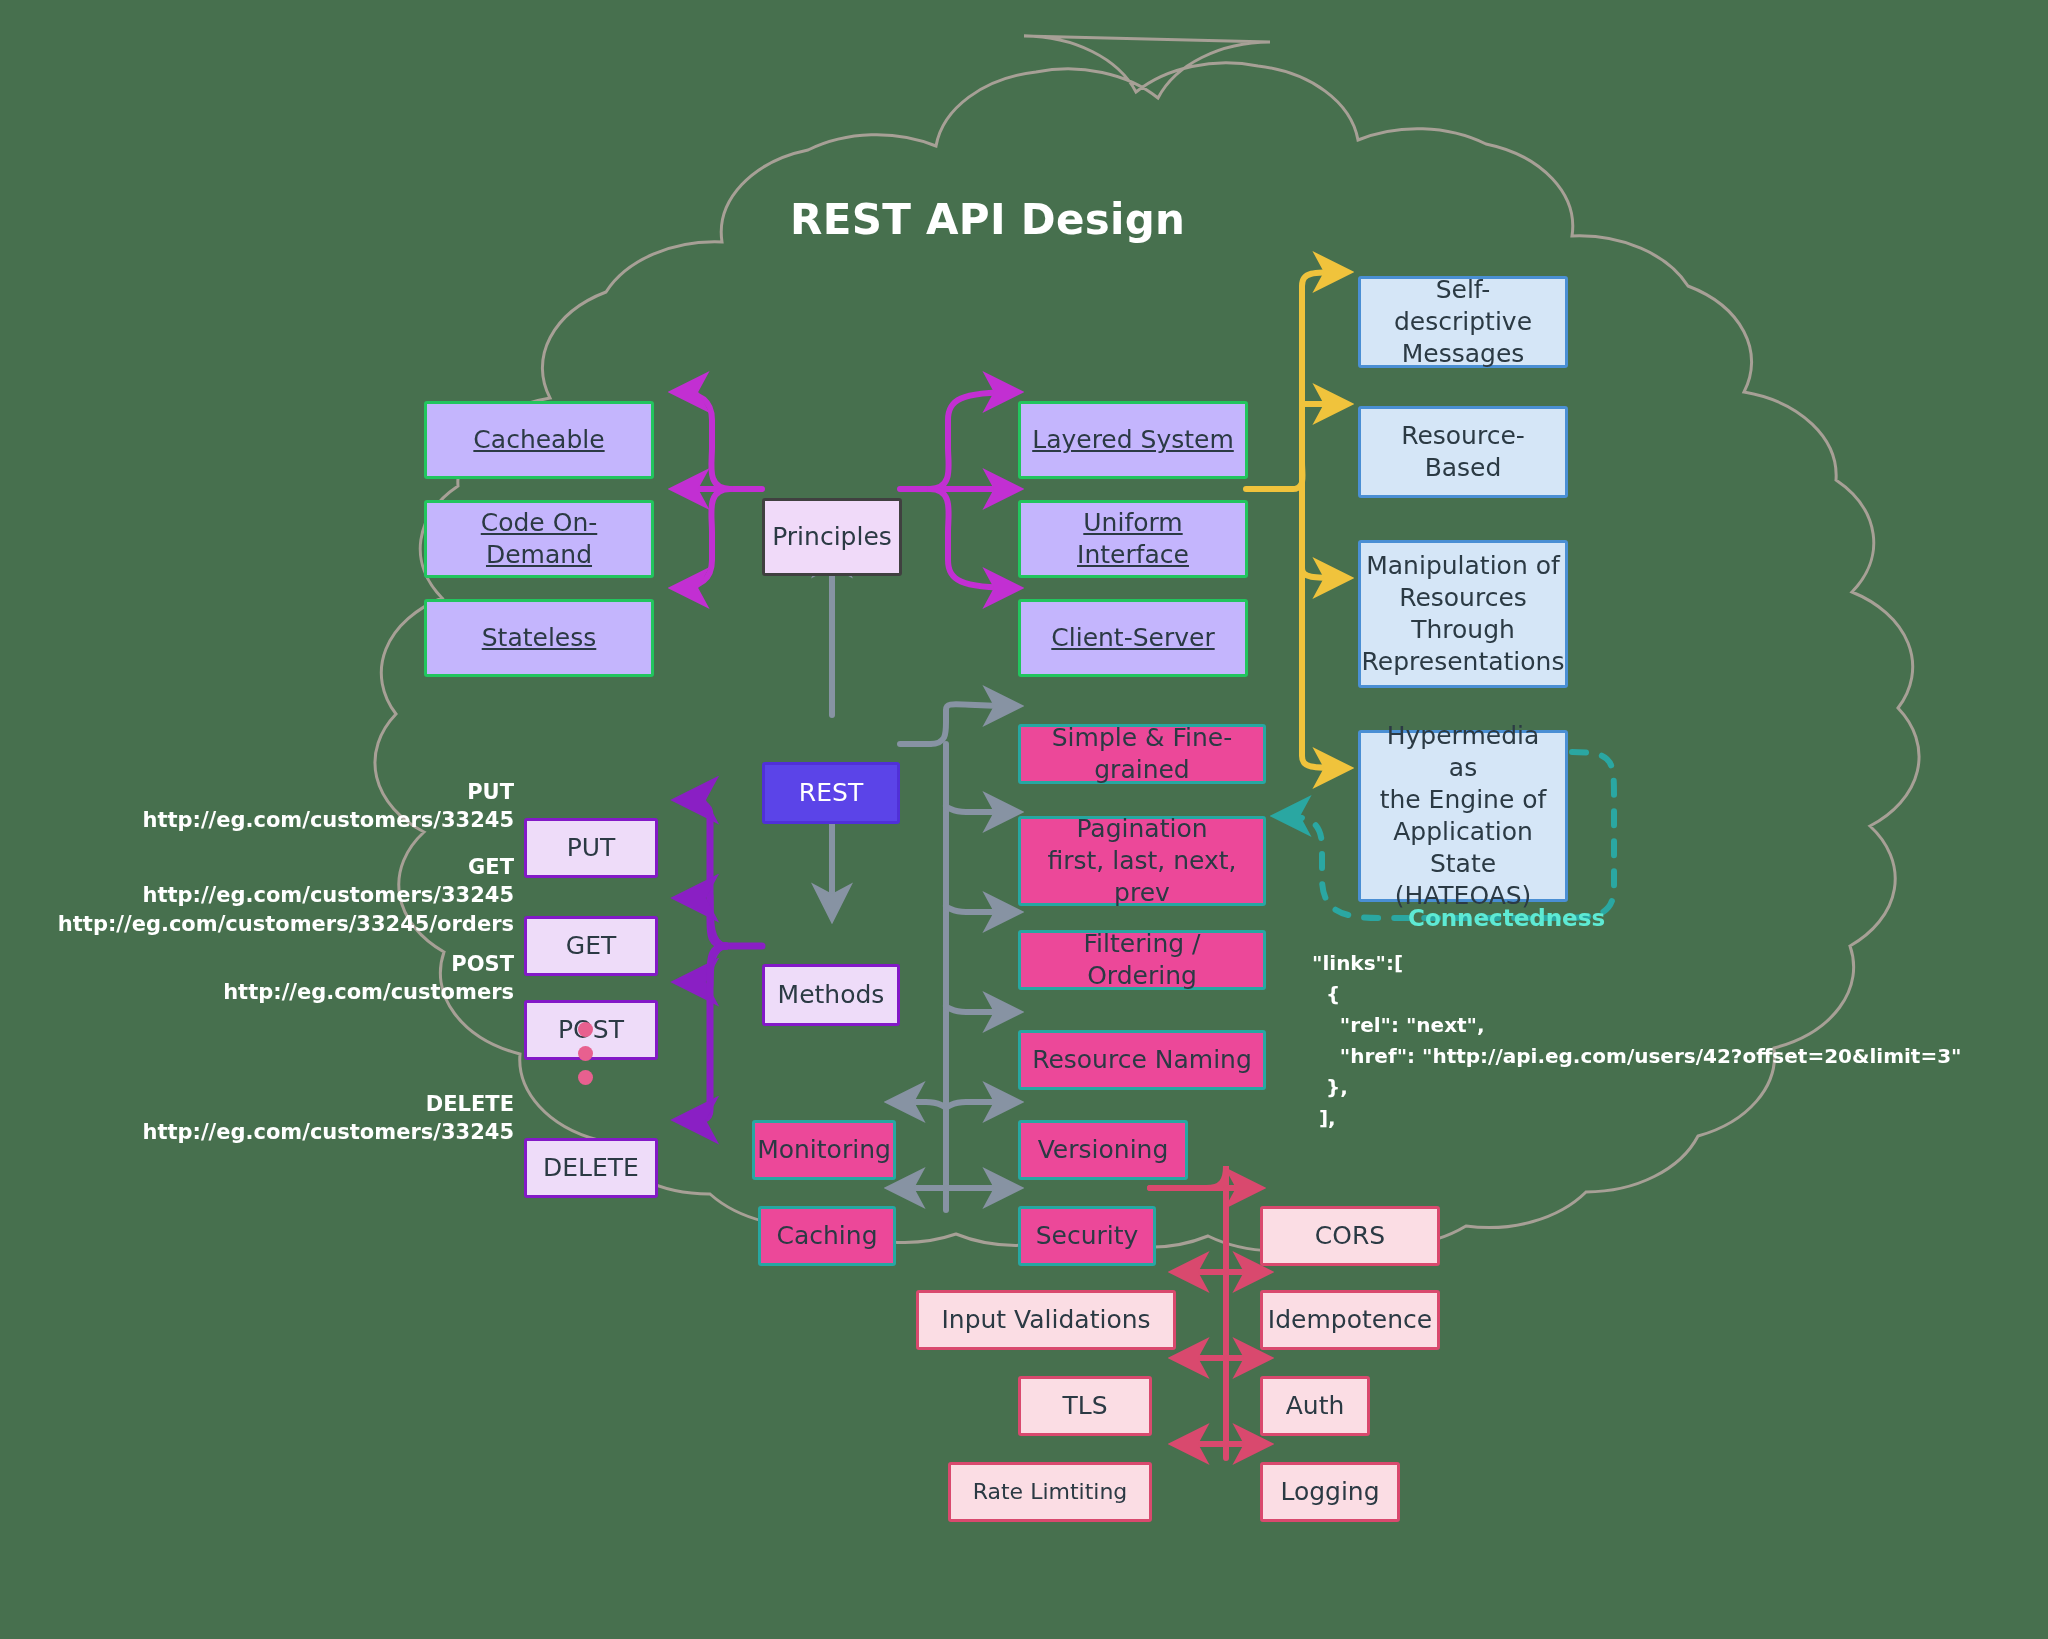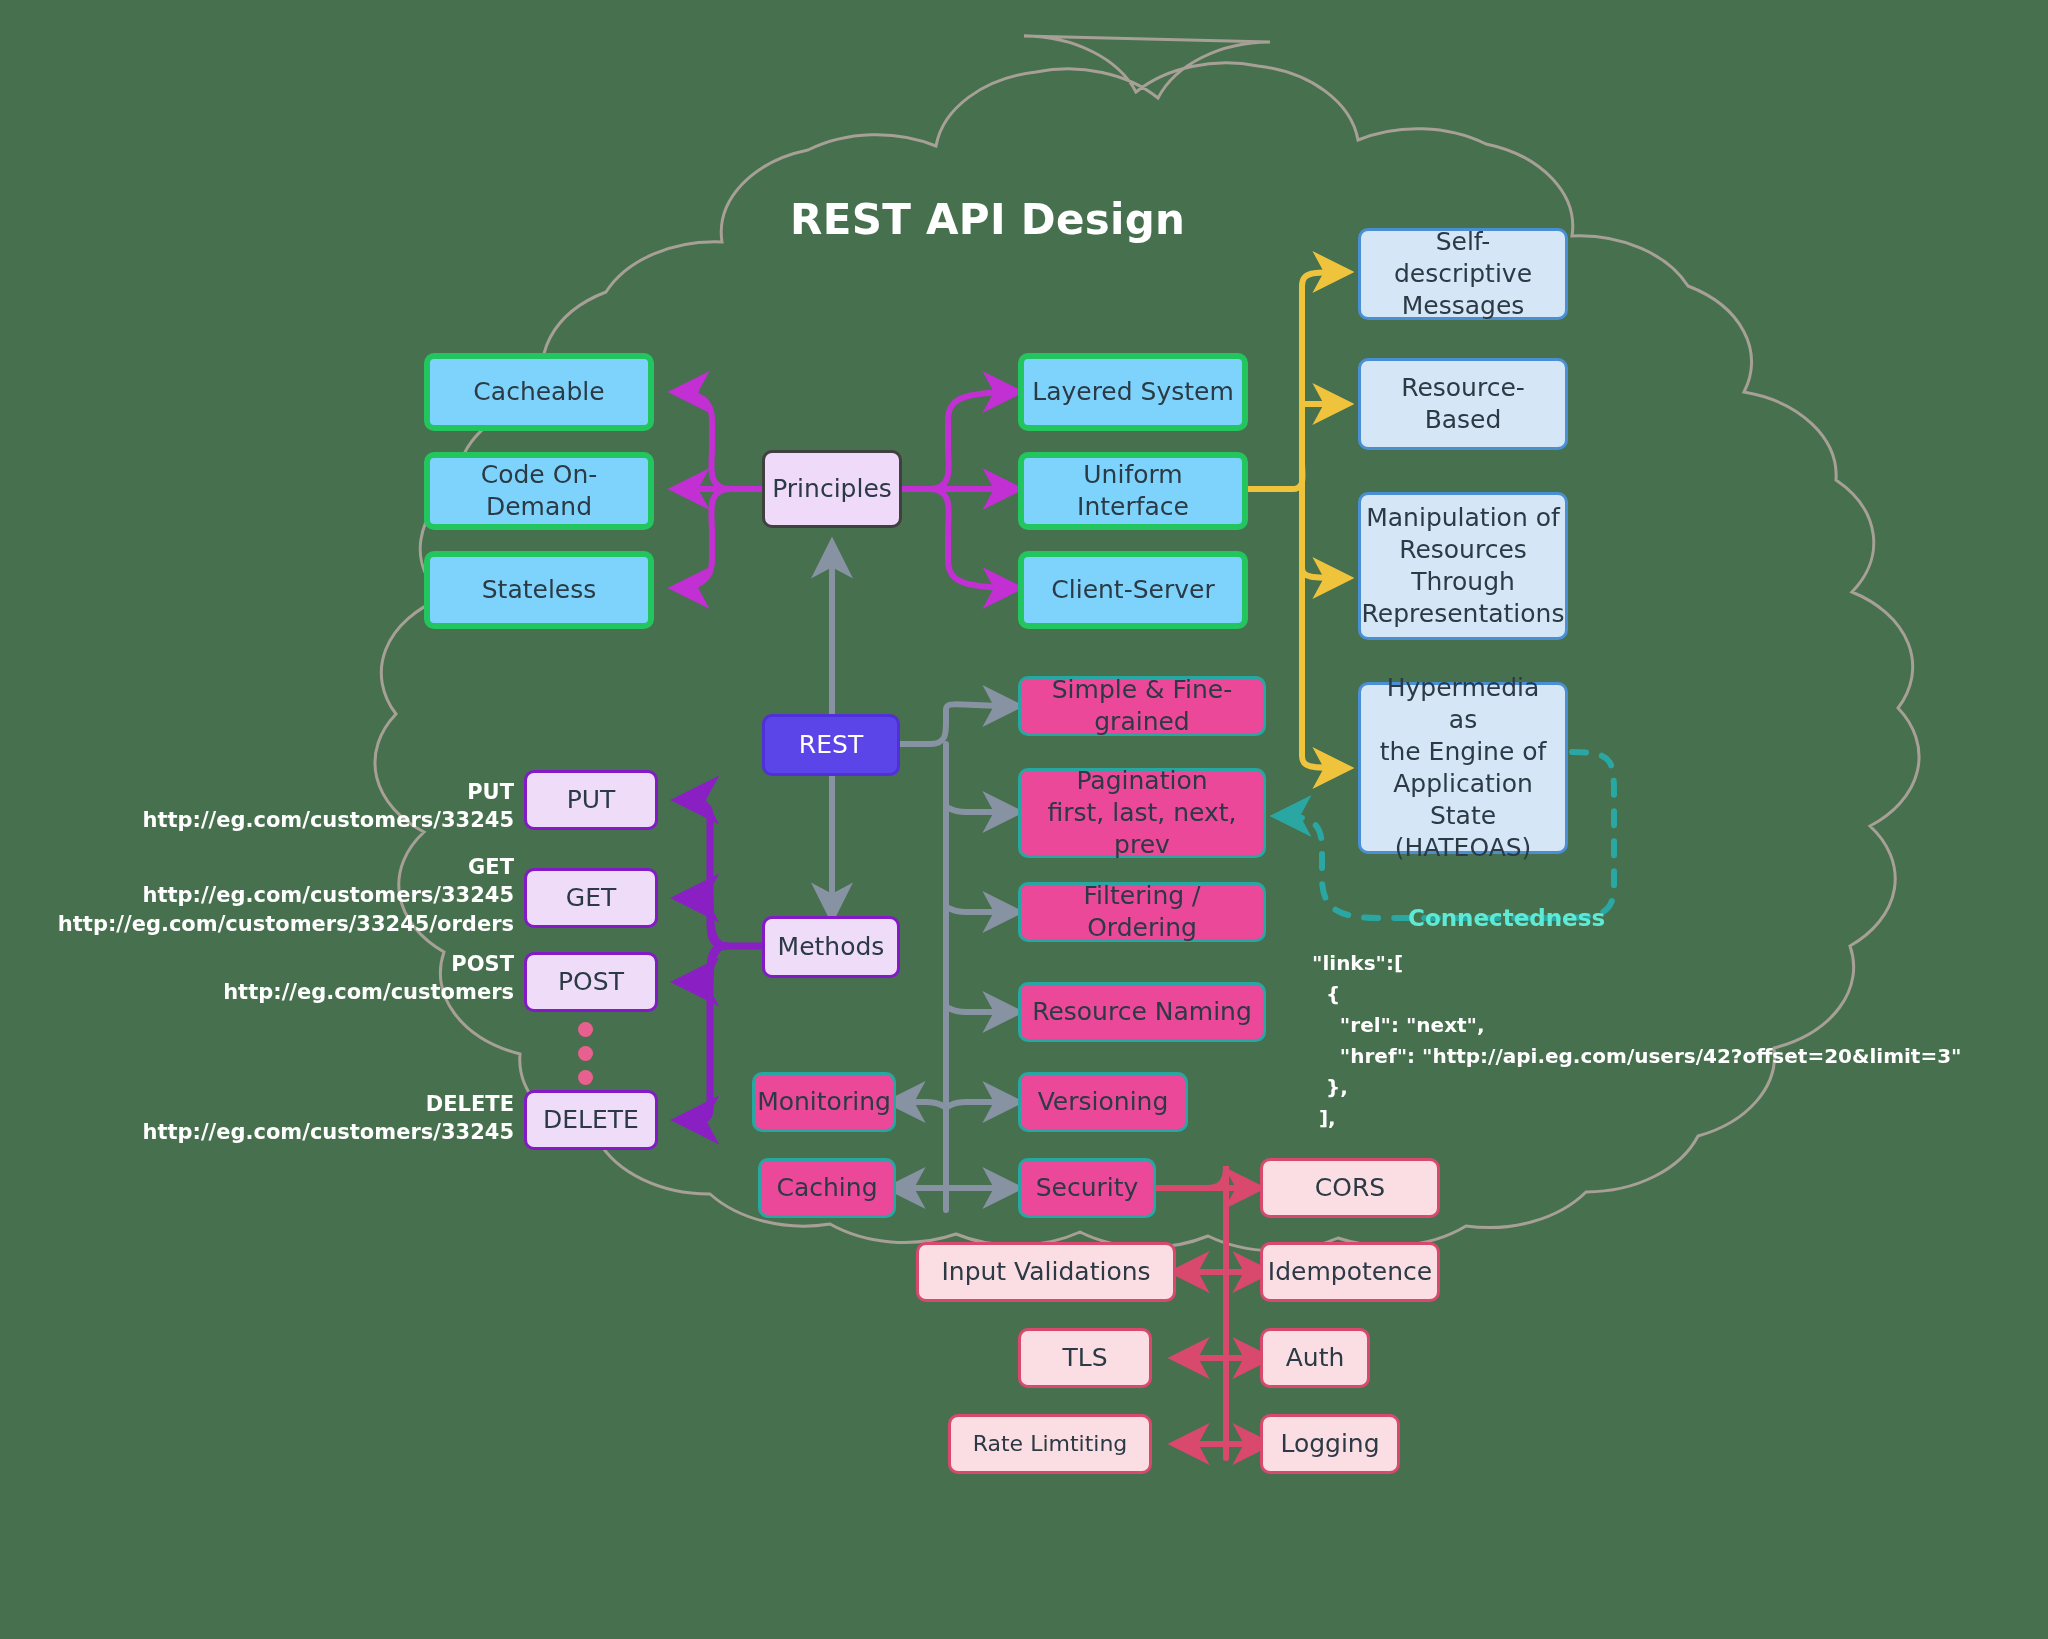--- a/index.html
+++ b/index.html
@@ -8,26 +8,27 @@
     background:#47704e;
     font-family:"DejaVu Sans","Liberation Sans",sans-serif;
     overflow:hidden;position:relative;
   }
   #stage{position:absolute;left:0;top:0;width:2048px;height:1639px;}
   svg.layer{position:absolute;left:0;top:0;width:2048px;height:1639px;pointer-events:none;}
 
   .node{
     position:absolute;box-sizing:border-box;
     display:flex;align-items:center;justify-content:center;text-align:center;
-    border-radius:10px;line-height:1.28;
+    border-radius:3px;line-height:1.28;
     color:#2b3a44;
     font-size:25px;
     padding:4px 8px;
-  }
-  .yellow{background:#7dd3fc;border:6px solid #22c55e;}
+    margin-top:48px;
+  }
+  .yellow{background:#c4b5fd;border:3px solid #22c55e;text-decoration:underline;}
   .blue{background:#d5e6f7;border:3px solid #4a8fd4;}
   .teal{background:#ec4899;border:3px solid #26a7a2;}
   .pink{background:#fbdde4;border:3px solid #d9496e;}
   .lilac{background:#f0daf9;border:3px solid #404040;}
   .lilac2{background:#eedcf9;border:3px solid #8319c7;}
   .indigo{background:#5b44e8;border:3px solid #5030d8;color:#ffffff;}
 
   .label{
     position:absolute;color:#ffffff;font-weight:bold;
     font-size:21px;line-height:1.35;text-align:right;

